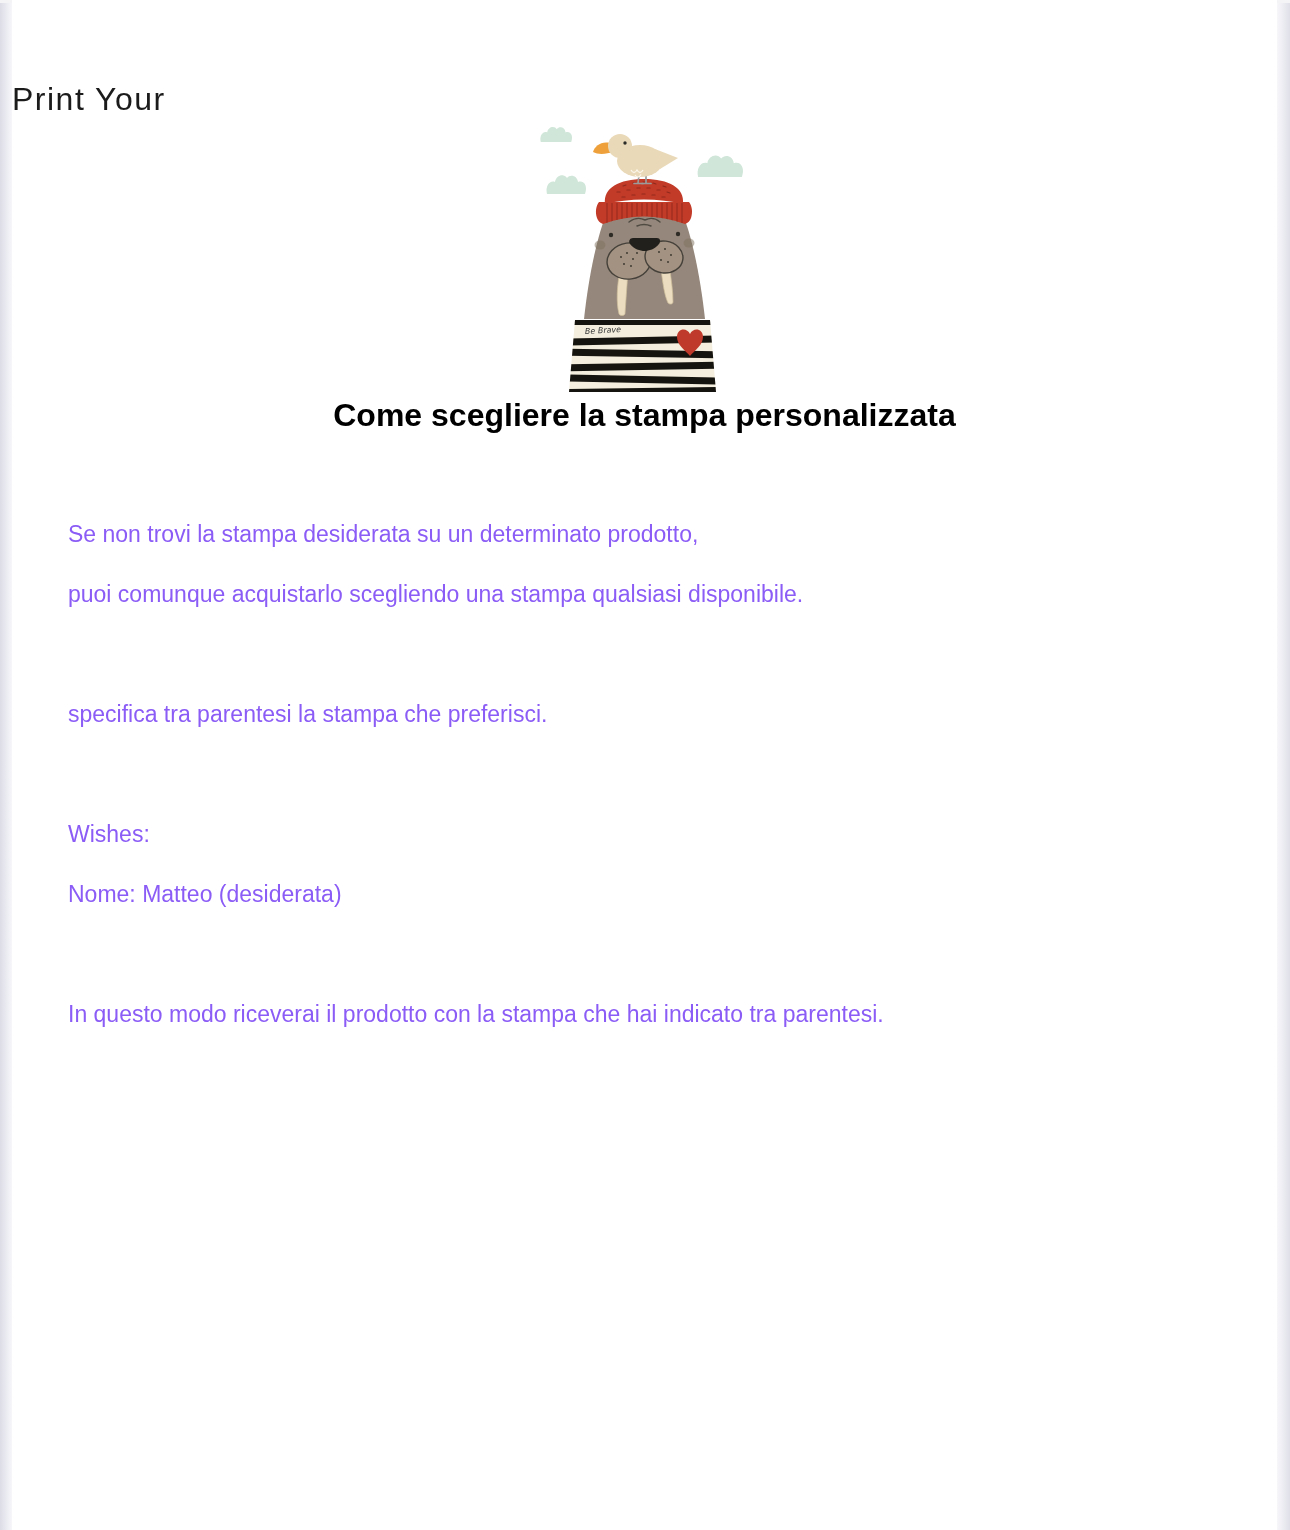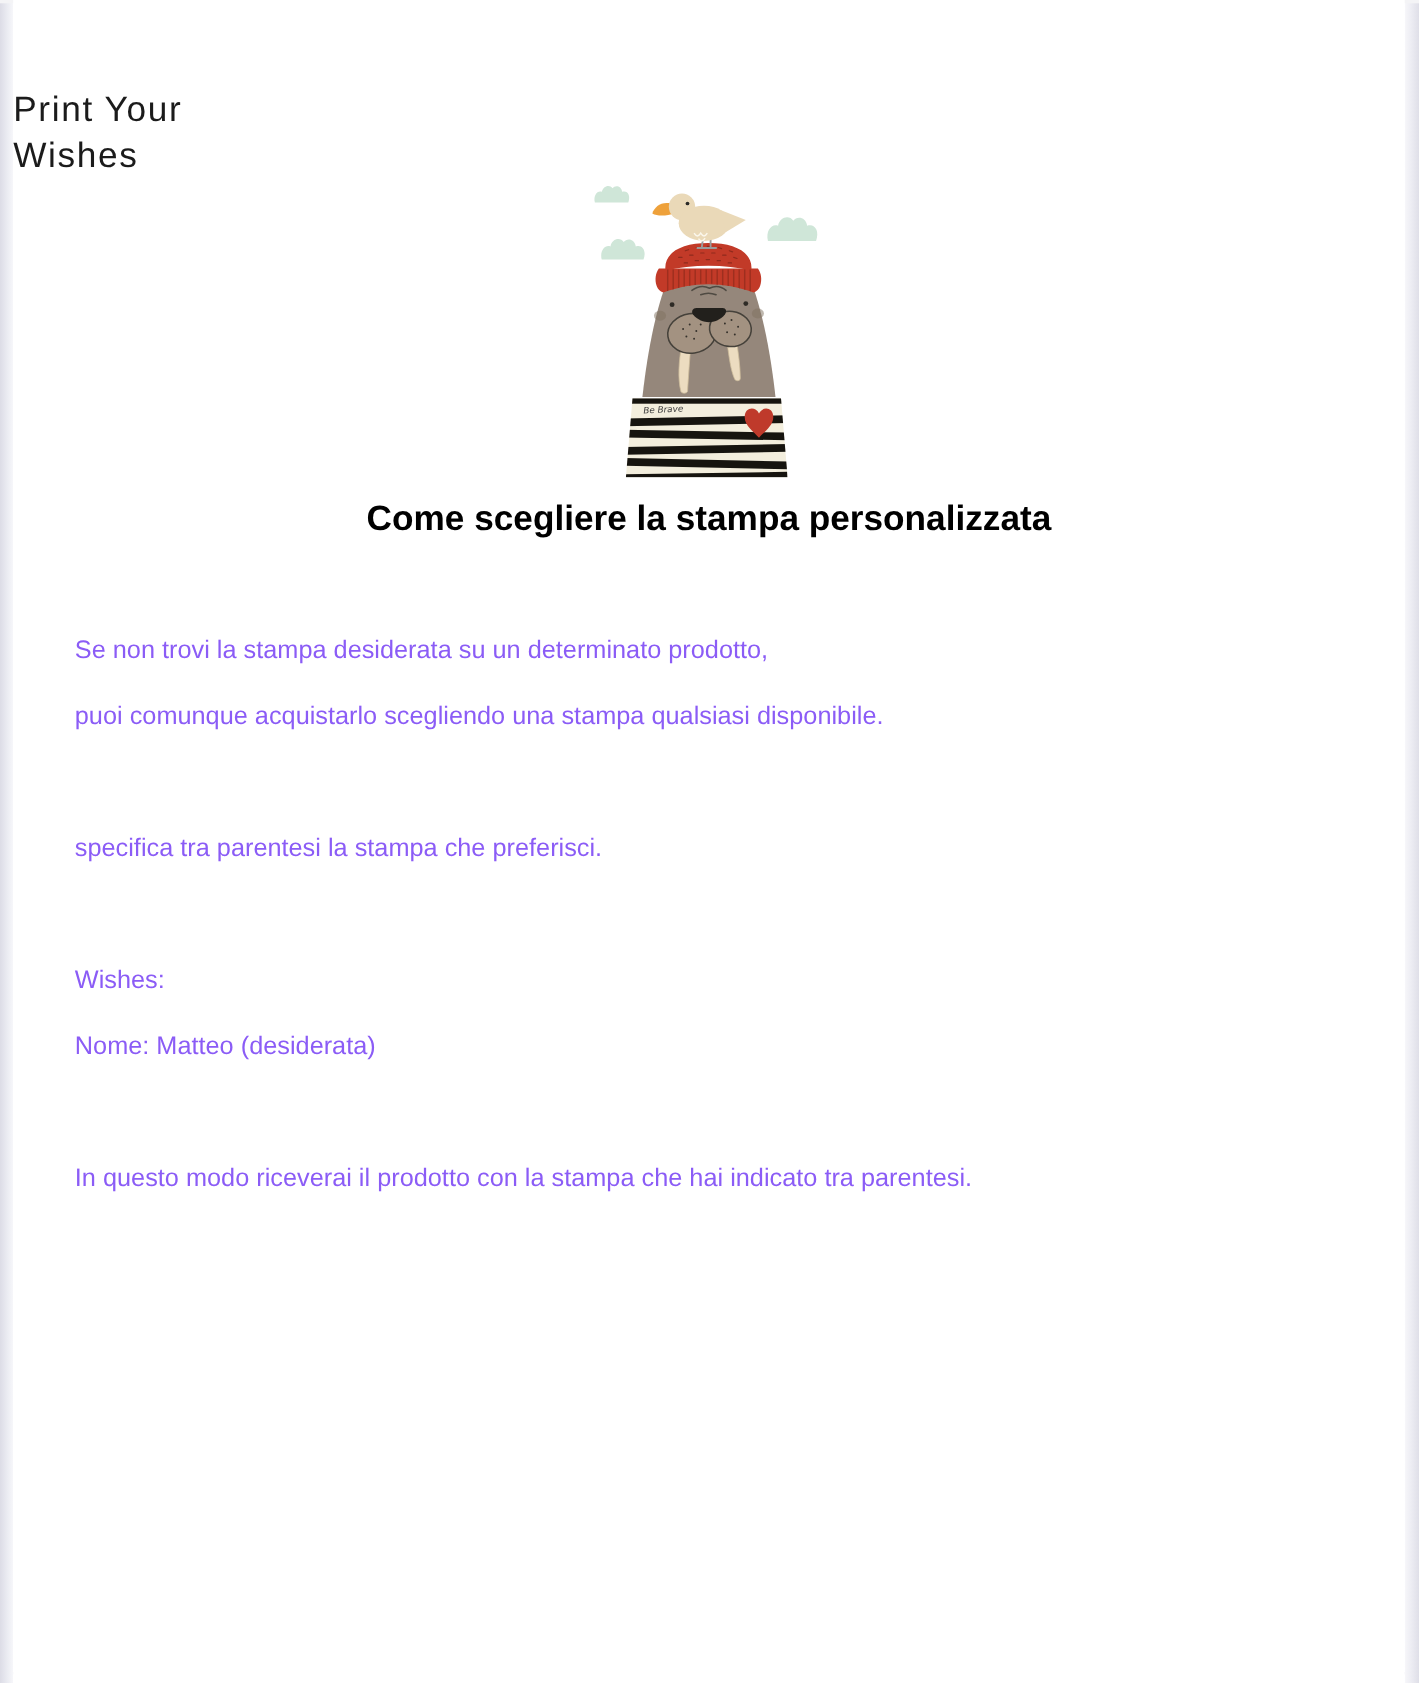--- a/index.html
+++ b/index.html
@@ -39,21 +39,21 @@
     line-height:42px;
     color:#1b1b1b;
     letter-spacing:1.5px;
     font-weight:500;
   }
   .logo-art{
     display:block;
     margin:2px auto 0 auto;
   }
   .doc-title{
-    margin:20px 0 0 0;
+    margin:6px 0 0 0;
     text-align:center;
     font-size:32px;
     line-height:34px;
     font-weight:bold;
     color:#000000;
     letter-spacing:0px;
   }
   .body-text{
     margin-top:88px;
     padding-left:56px;
@@ -76,21 +76,20 @@
 
 <div class="edge-left"></div>
 <div class="edge-right"></div>
 <div class="edge-top"></div>
 <div class="edge-bottom"></div>
 
 <div class="page">
 
   <div class="logo-block">
     <div class="logo-line">Print Your</div>
-    <div class="logo-line">Wishes</div>
 
     <svg class="logo-art" width="235" height="270" viewBox="0 0 235 270" xmlns="http://www.w3.org/2000/svg">
       <defs>
         <clipPath id="shirtClip">
           <path d="M48,198 L183,198 L189,270 L42,270 Z"></path>
         </clipPath>
         <clipPath id="bandClip">
           <path d="M72,80 L162,80 C165,84 166,90 164,96 C163,99 161,101 158,102 C131,92 103,92 76,102 C73,101 71,99 70,96 C68,90 69,84 72,80 Z"></path>
         </clipPath>
       </defs>

